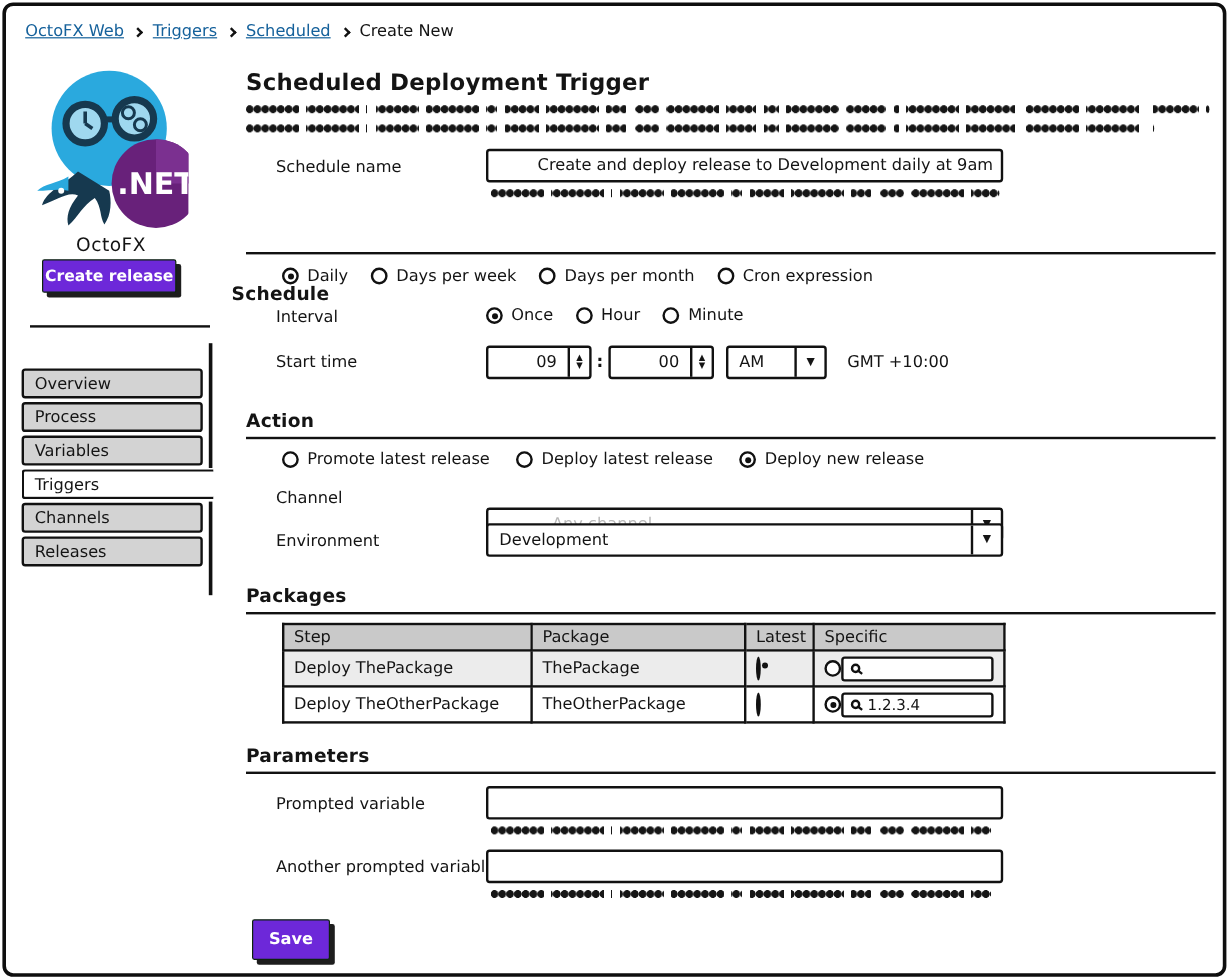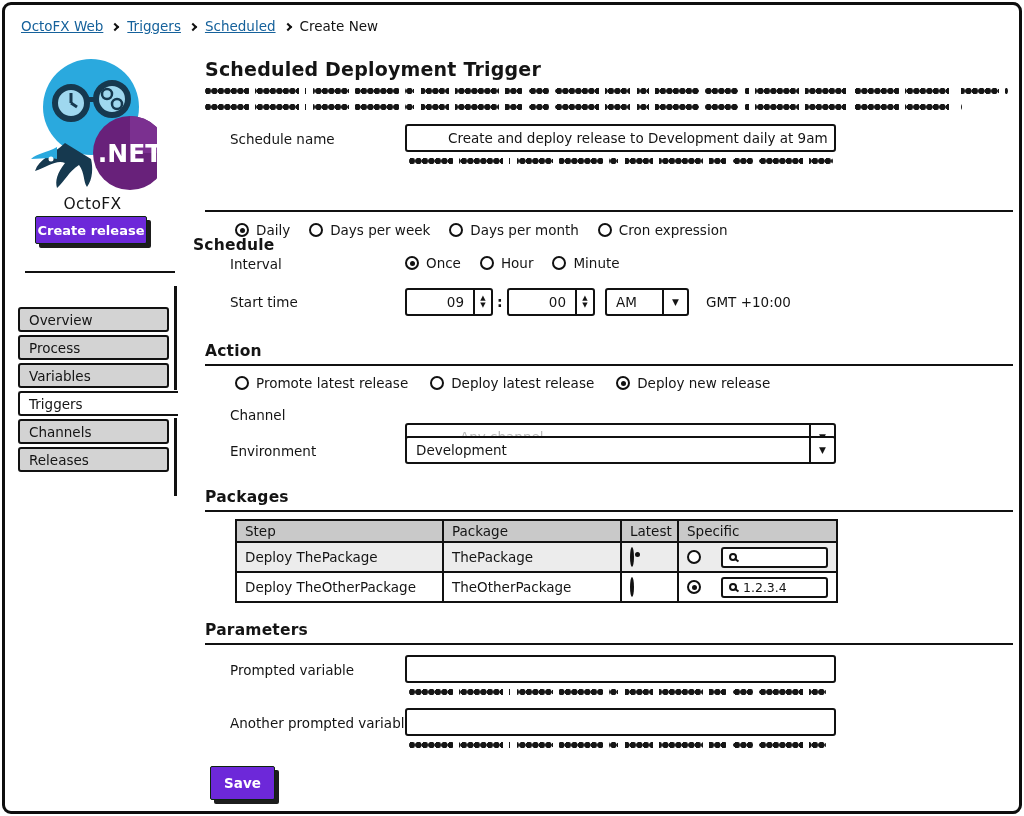--- a/index.html
+++ b/index.html
@@ -46,21 +46,21 @@
   .rlabel { font-size:13.5px; white-space:nowrap; }
   .rgroup { display:flex; align-items:center; gap:19px; }
 
   
   .pkg-table { left:230px; top:514px; width:601px; border:2.5px solid #111; border-collapse:collapse; table-layout:fixed; font-size:13.5px; }
   .pkg-table th, .pkg-table td { border:2px solid #111; padding:0 8px; text-align:left; font-weight:400; white-space:nowrap; overflow:hidden; }
   .pkg-table th { background:#c9c9c9; height:22px; }
   .pkg-table td { height:30px; }
   .row-a td { background:#ececec; }
   .row-b td { background:#fff; }
-  .spec-cell { display:flex; align-items:center; gap:20px; }
+  .spec-cell { display:flex; align-items:center; gap:0; }
   .searchbox { border:2px solid #111; border-radius:3px; height:21px; flex:1; display:flex; align-items:center; gap:6px; padding:0 6px; background:#fff; }
   .mag-icon { width:8px; height:8px; border:2px solid #111; border-radius:50%; position:relative; flex:none; }
   .mag-icon::after { content:''; position:absolute; width:5px; height:2px; background:#111; right:-4px; bottom:-2px; transform:rotate(38deg); }
   .searchbox .sval { font-size:12.5px; }
 
   .save-btn { left:205px; top:761px; width:65px; height:34px; font-size:13.5px; }
   .gmt { font-size:13.5px; }
   .colon { font-size:14px; font-weight:bold; }
 </style>
 </head>

